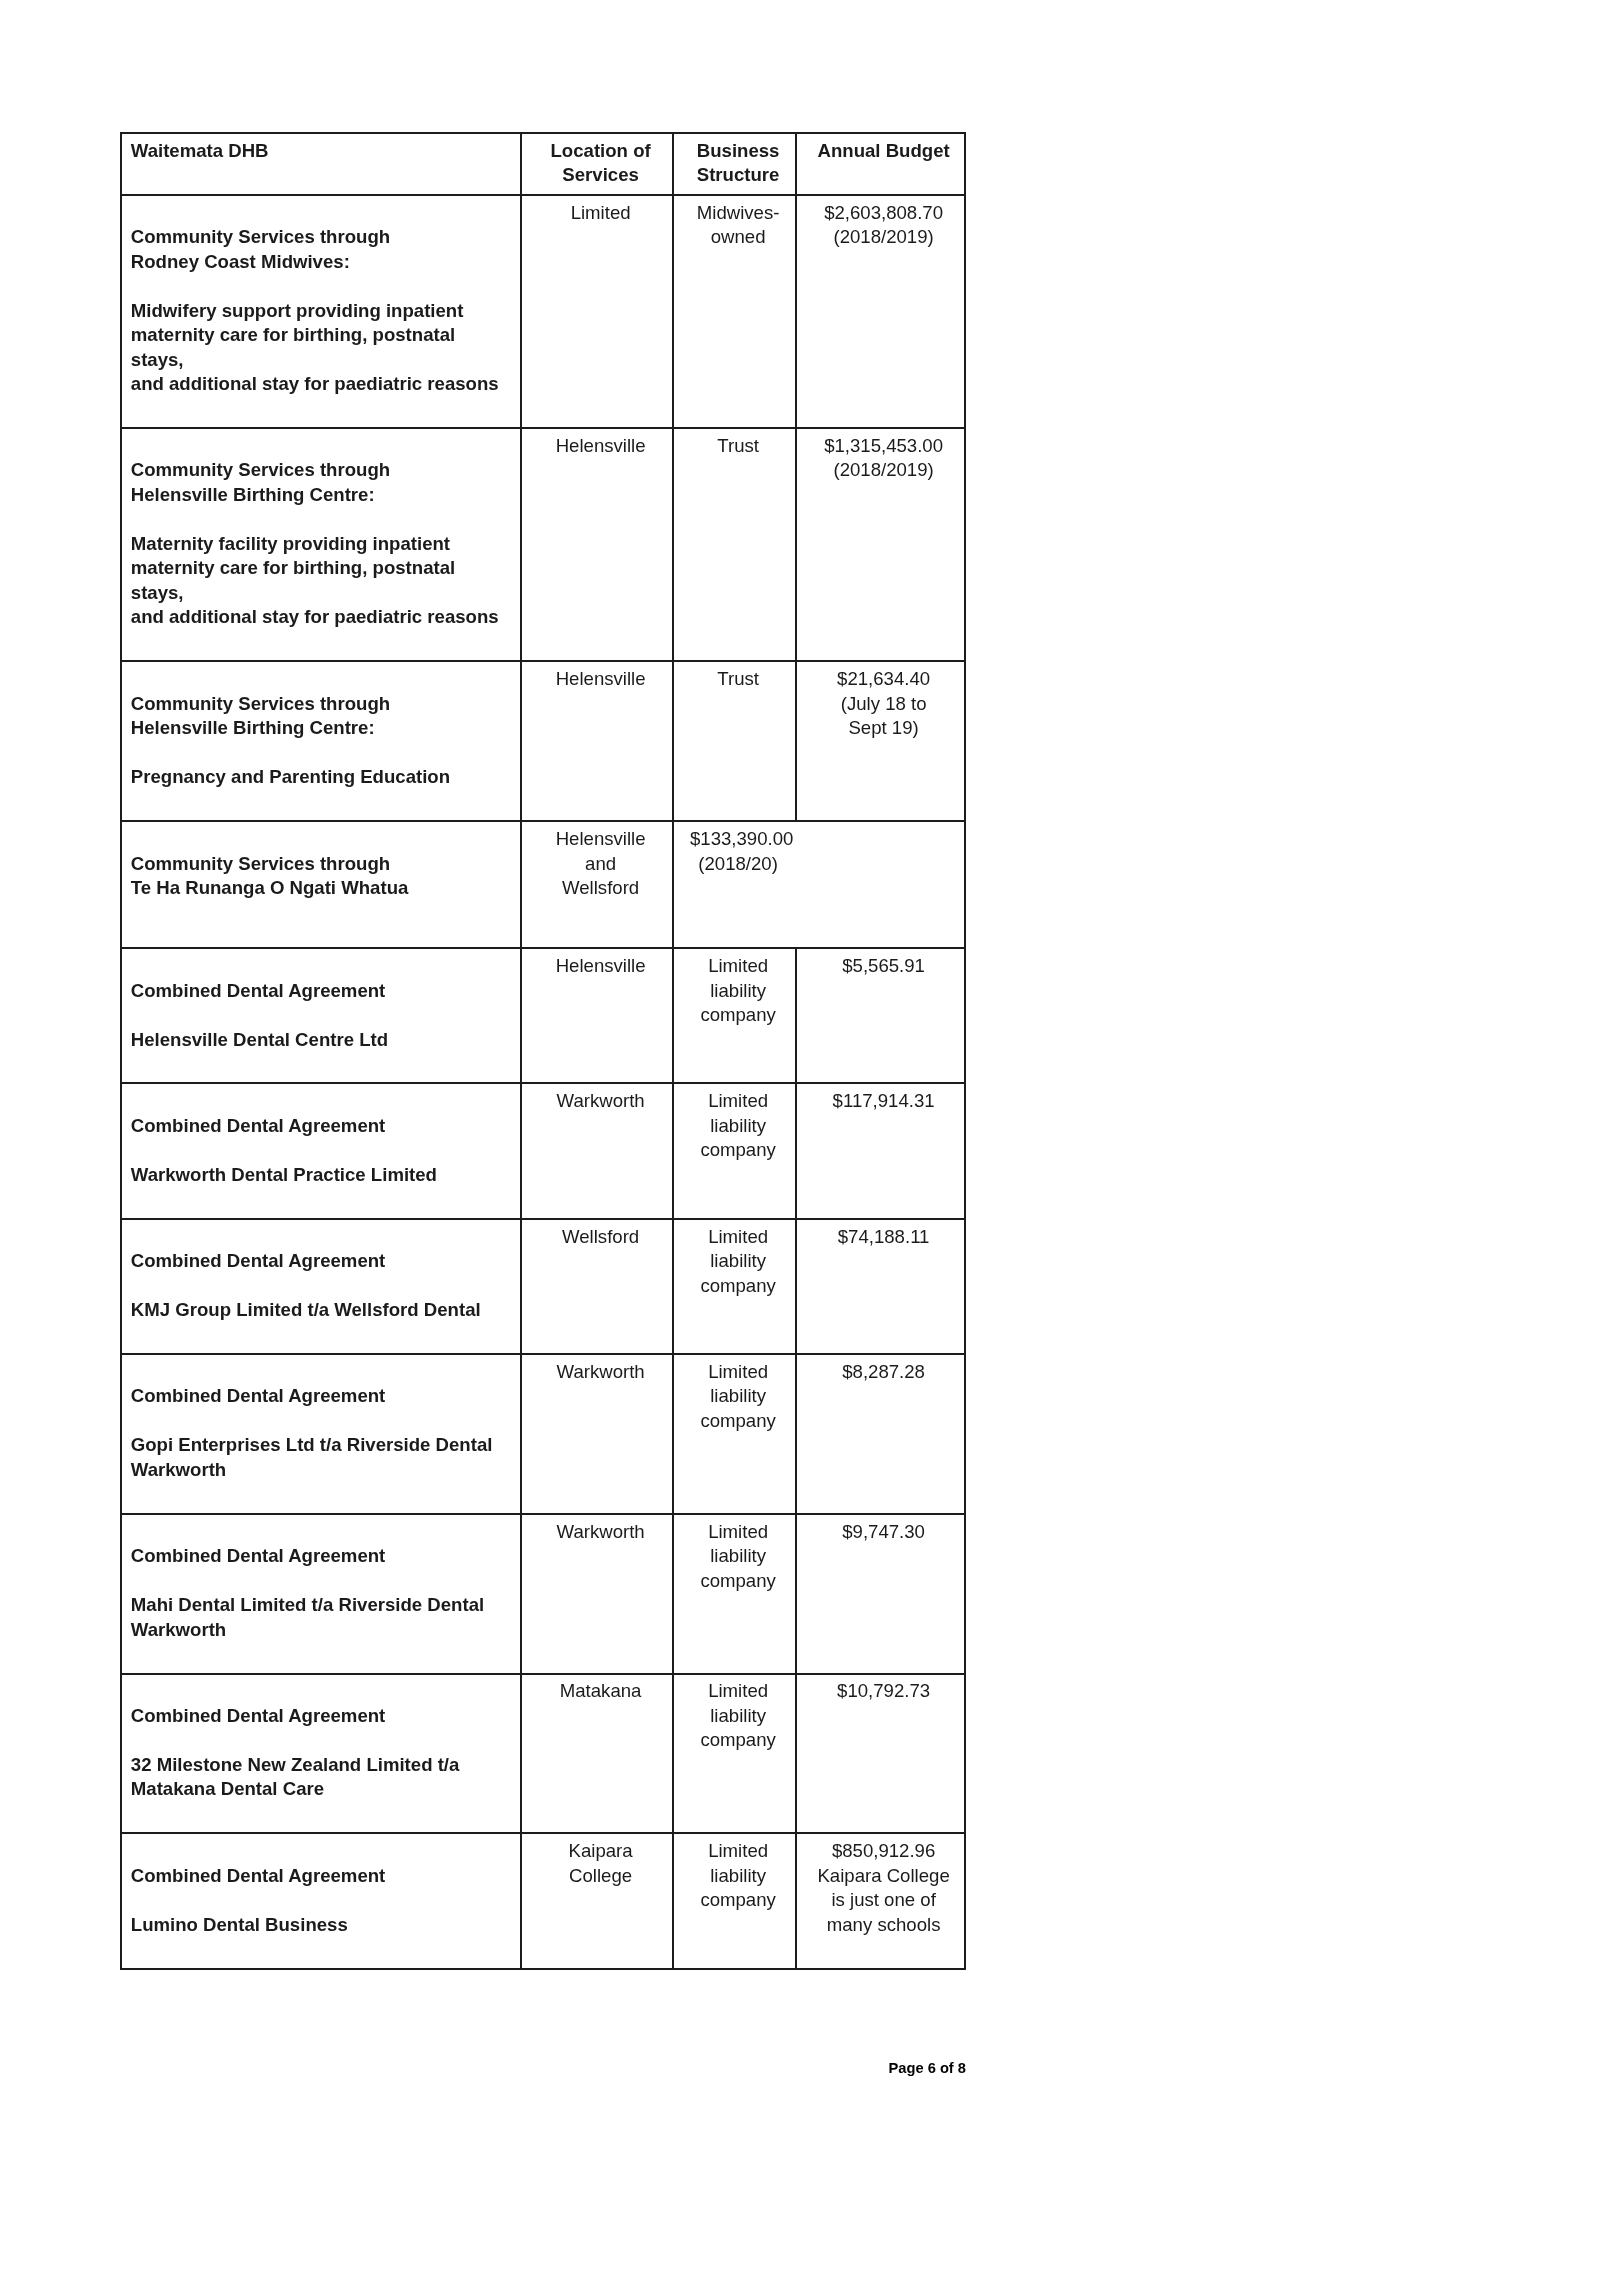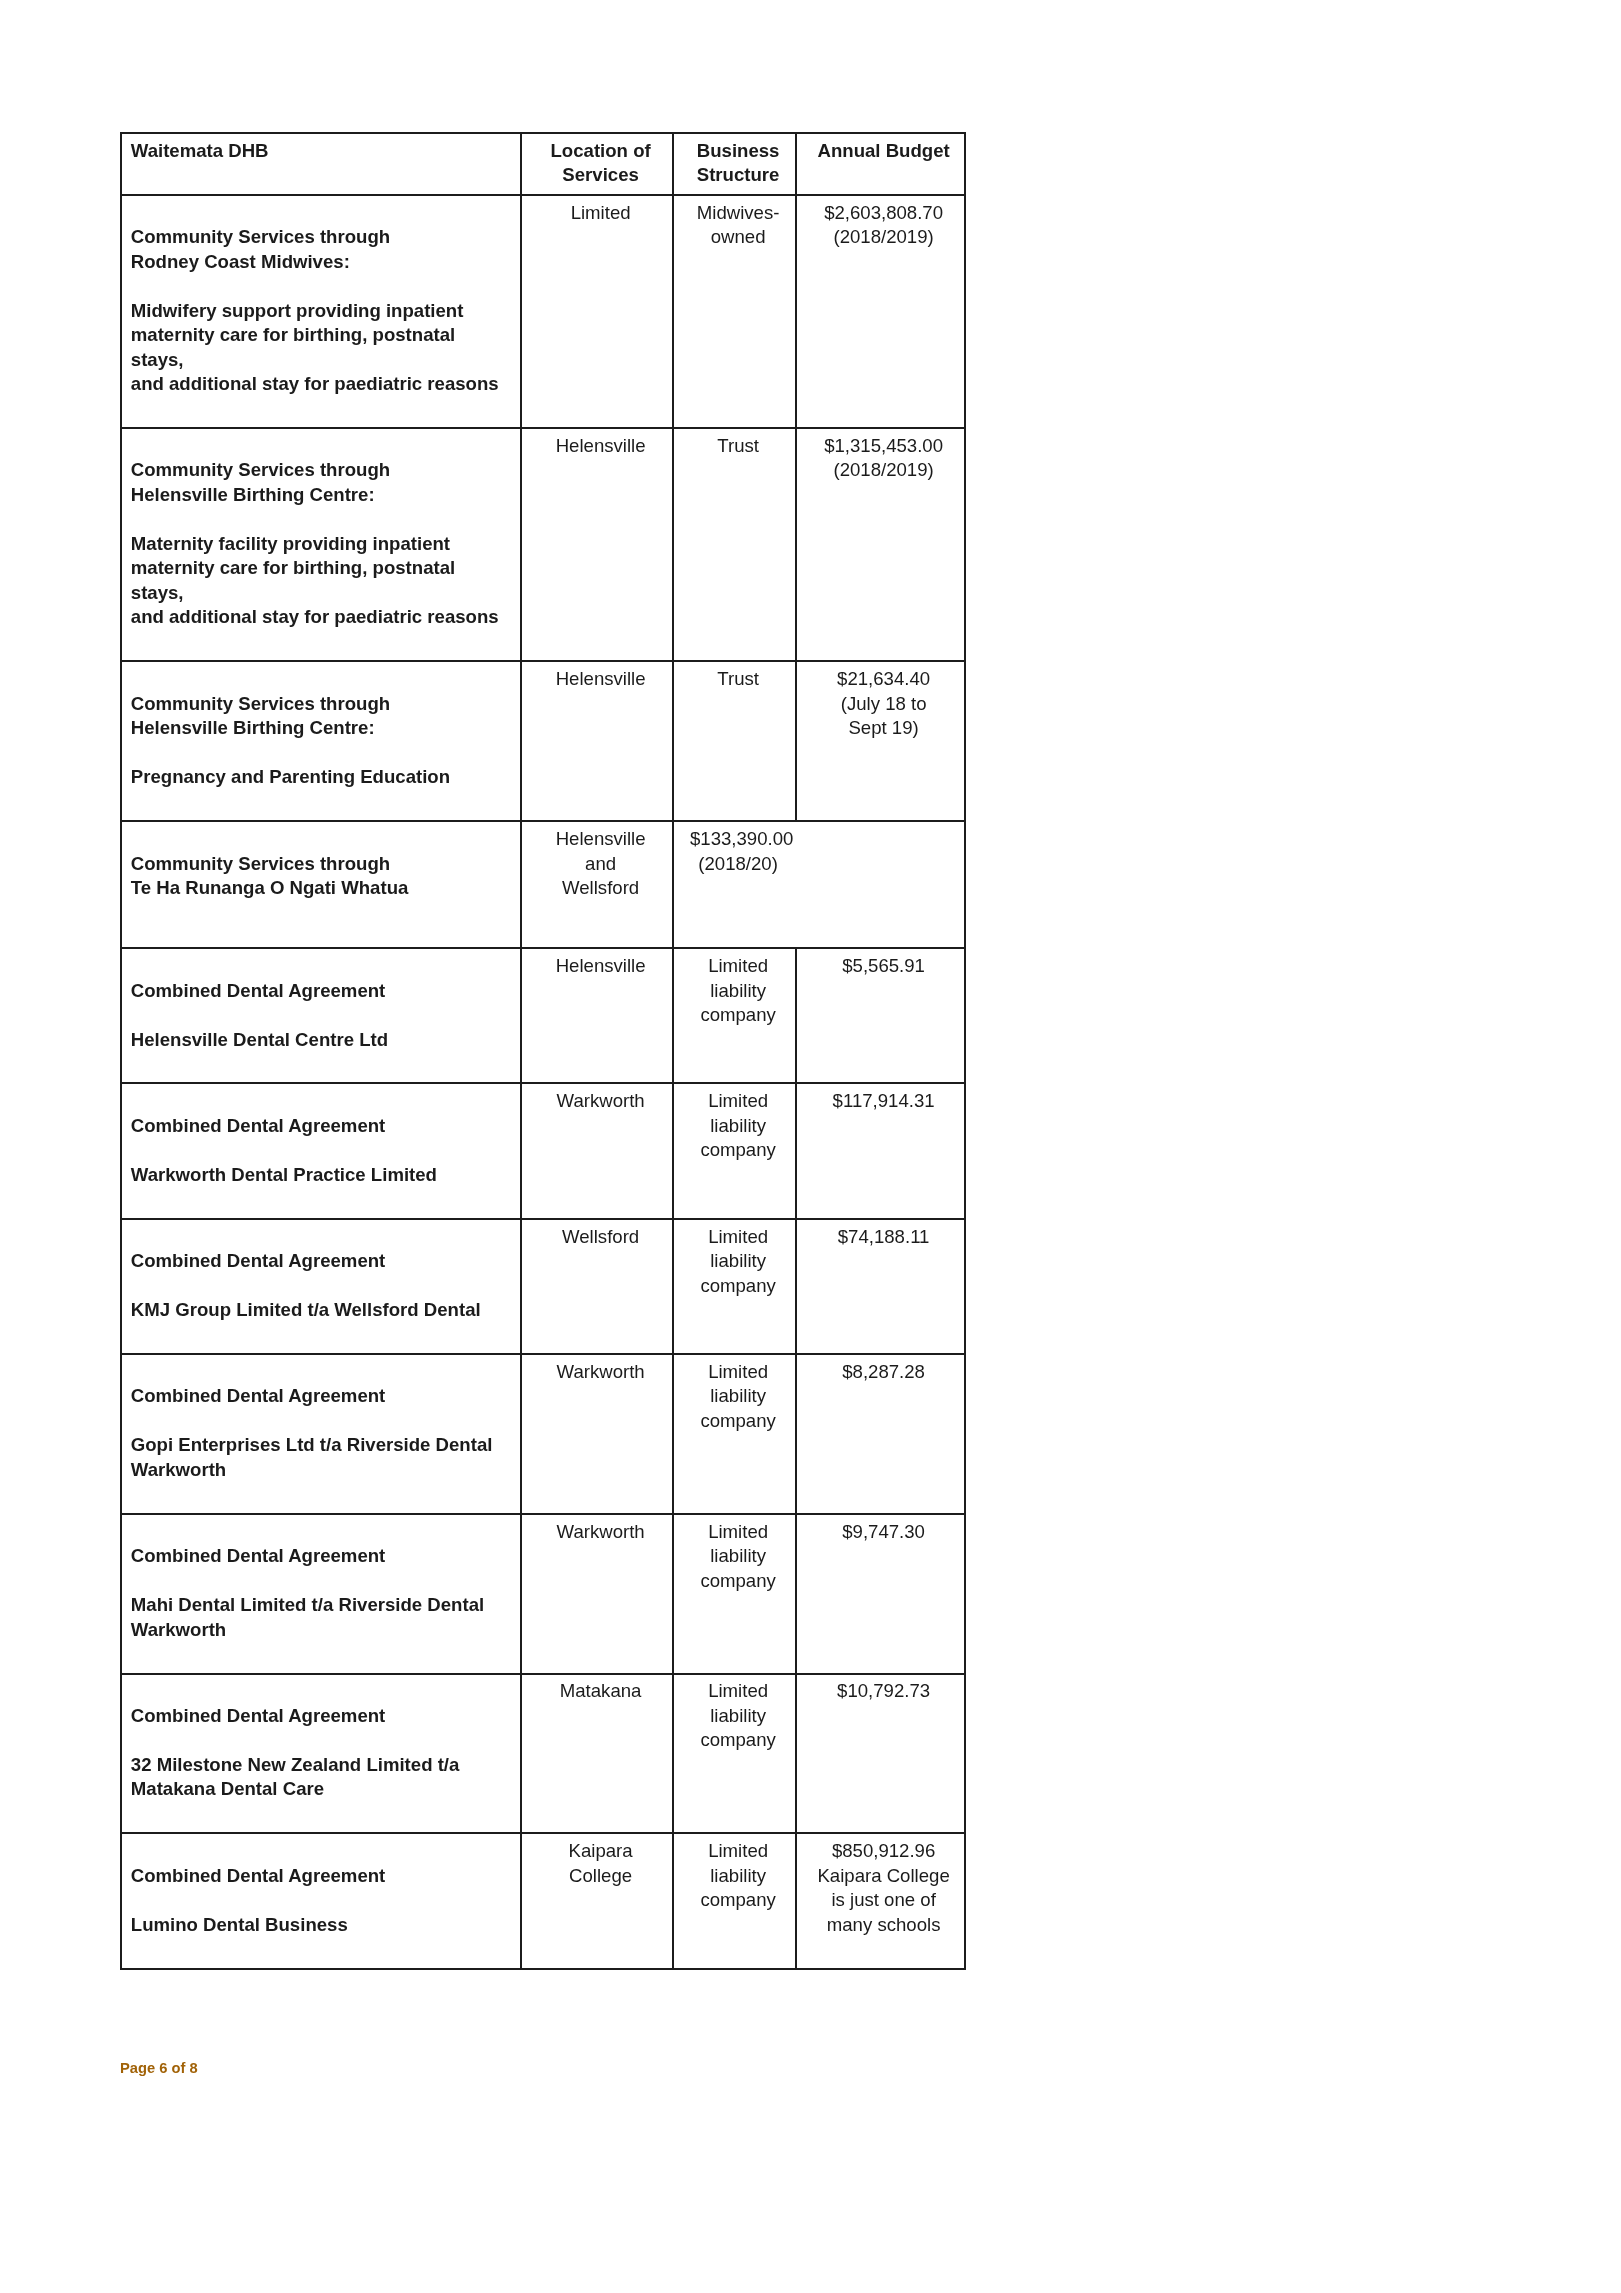--- a/index.html
+++ b/index.html
@@ -55,24 +55,24 @@
   .rows-container .trow:nth-child(5)  { min-height: 98px; }
   .rows-container .trow:nth-child(6)  { min-height: 100px; }
   .rows-container .trow:nth-child(7)  { min-height: 100px; }
   .rows-container .trow:nth-child(8)  { min-height: 100px; }
   .rows-container .trow:nth-child(9)  { min-height: 100px; }
   .rows-container .trow:nth-child(10) { min-height: 98px; }
   .rows-container .trow:nth-child(11) { min-height: 95px; }
   .page-footer {
     width: 846px;
     margin-top: 90px;
-    text-align: left;
+    text-align: right;
     font-size: 14.7px;
     font-weight: bold;
-    color: #a16207;
+    color: #000000;
   }
 </style>
 </head>
 <body>
 
 <div class="doc-content">
 
   <div class="dtable">
     <div class="thead">
       <div class="cell c-service">Waitemata DHB</div>

